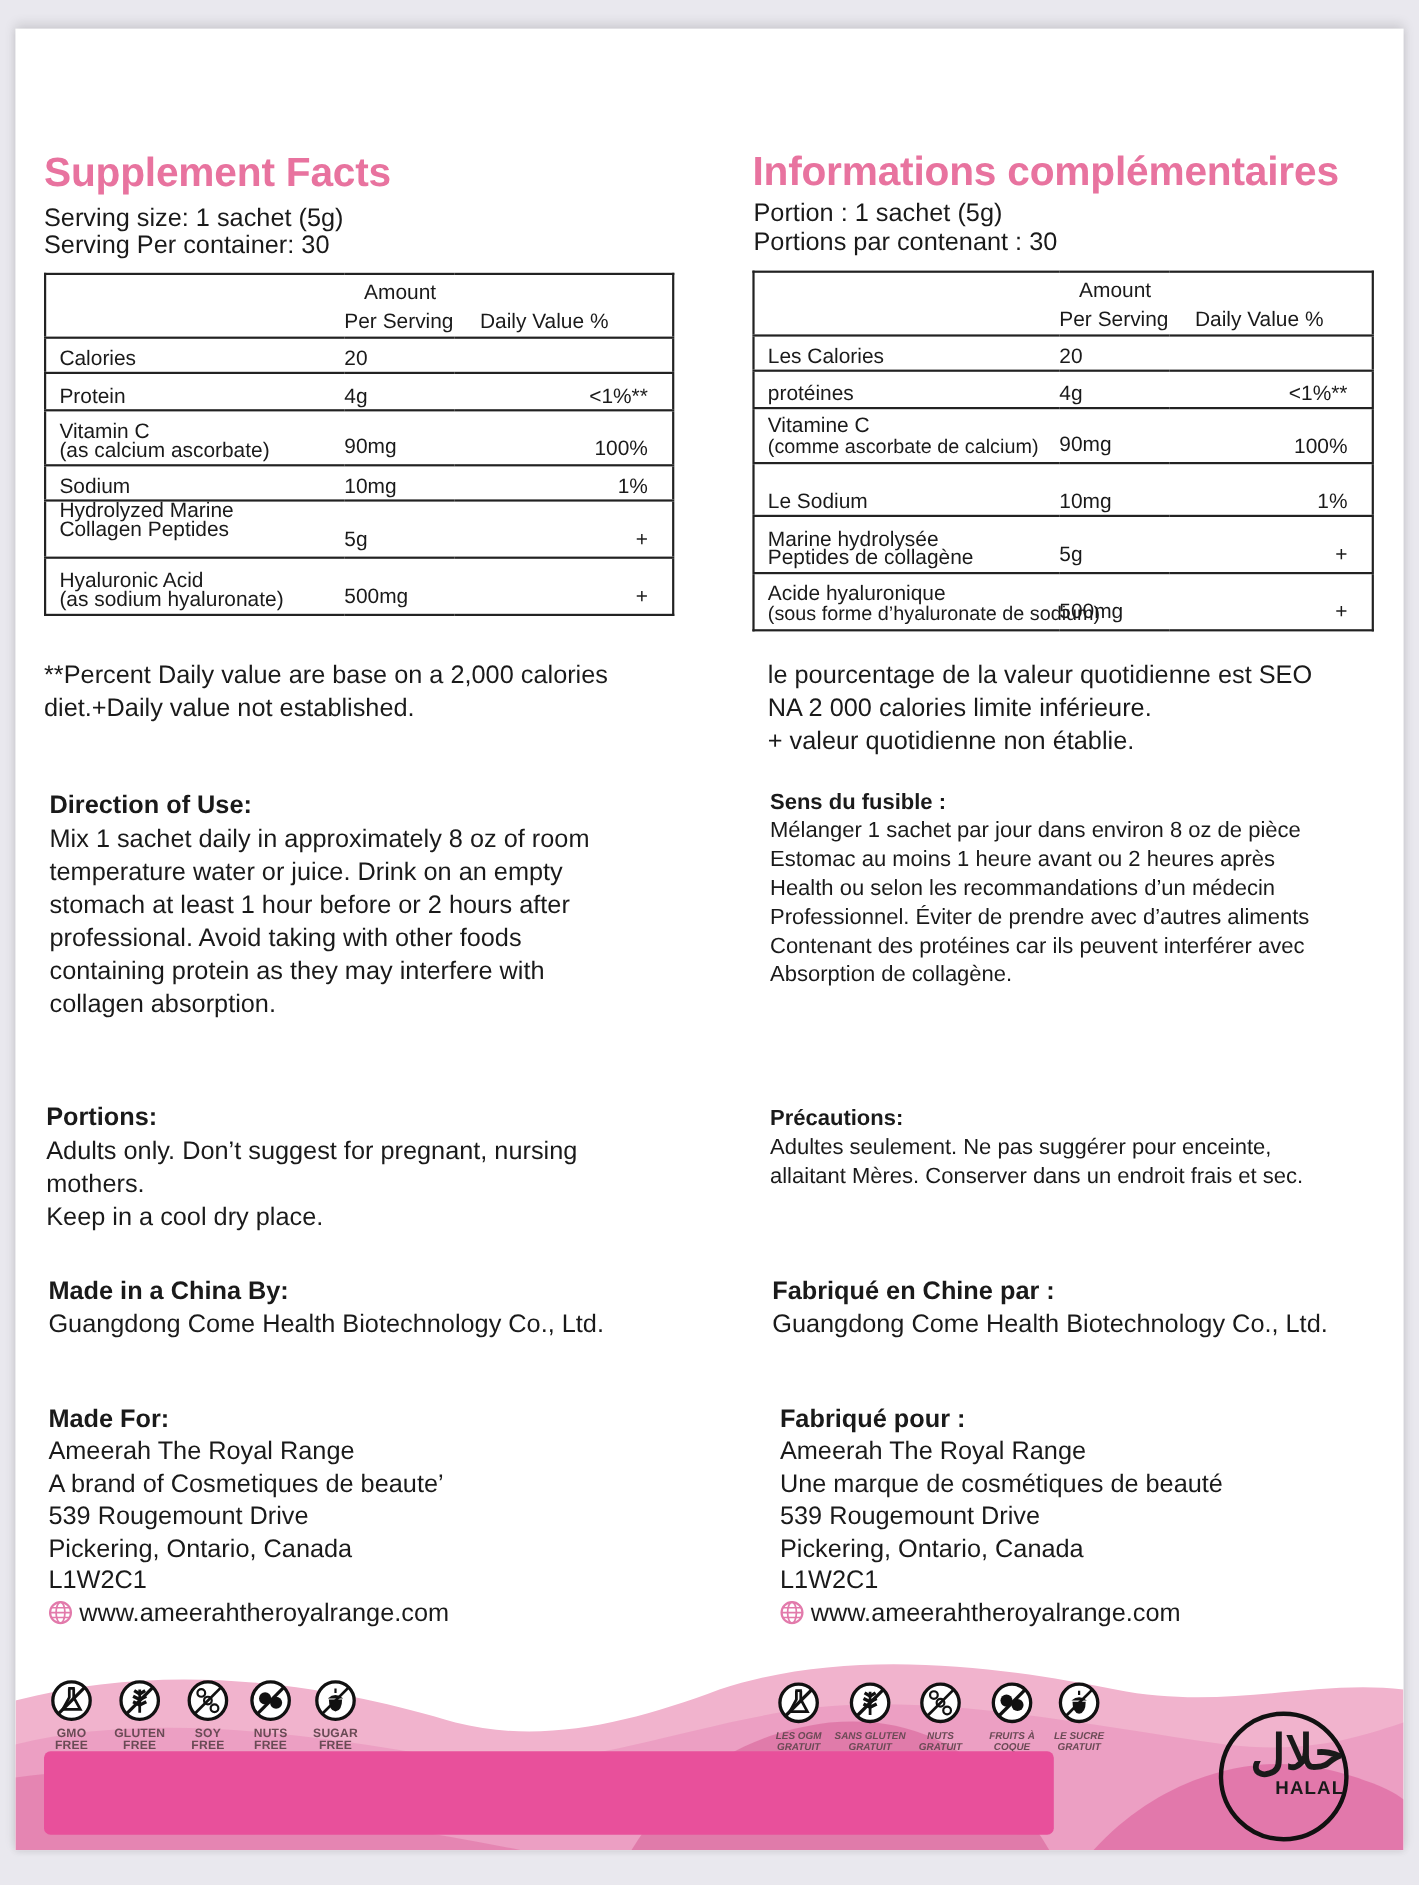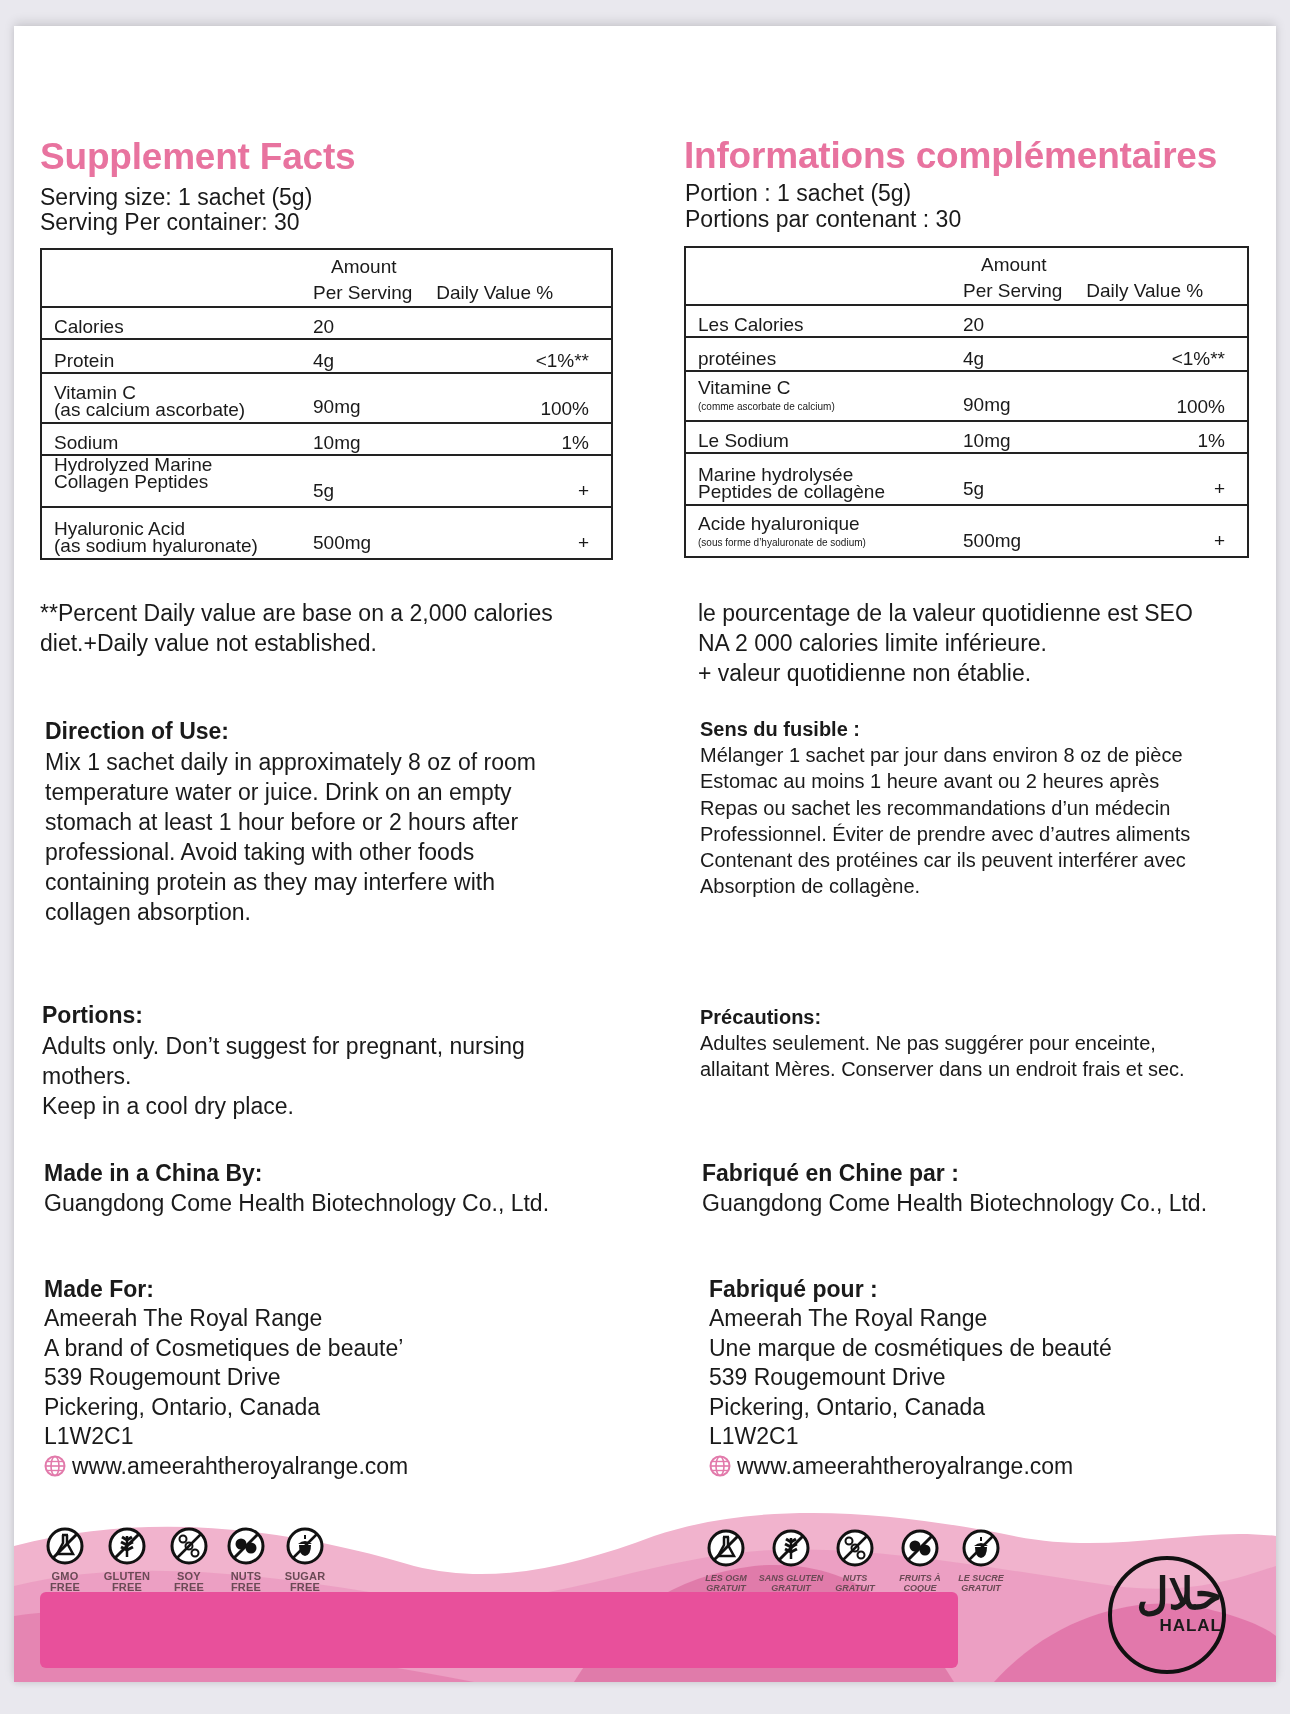--- a/index.html
+++ b/index.html
@@ -23,21 +23,21 @@
   }
   .sub { font-size: 23px; line-height: 27px; white-space: nowrap; }
   table.facts {
     position: absolute; border-collapse: collapse;
     border: 2px solid #222; font-size: 19px; table-layout: fixed;
   }
   table.facts td { padding: 0 12px; vertical-align: bottom; border-top: 2px solid #222; }
   table.facts tr.head td { border-top: none; text-align: left; line-height: 28px; padding-bottom: 0; }
   table.facts td.amt { padding-left: 0; }
   table.facts td.dv { text-align: right; padding-right: 22px; }
-  .nm-small { font-size: 10px; }
+  .nm-small { font-size: 18px; }
   .note { font-size: 23px; line-height: 30px; }
   .heading { font-weight: bold; font-size: 23px; }
   .para { font-size: 23px; line-height: 30px; }
   .para-fr { font-size: 20px; line-height: 26.3px; }
   .lines div { white-space: nowrap; }
   .globe { display: inline-block; width: 22px; height: 22px; vertical-align: -3px; margin-right: 6px; }
   .badge { position: absolute; text-align: center; width: 70px; }
   .badge svg { width: 40px; height: 40px; display: block; margin: 0 auto; }
   .badge-label { font-size: 11px; line-height: 11px; color: #6a4a55; font-weight: bold; letter-spacing: 0.2px; margin-top: 5px; }
   .badge-label-fr { font-size: 9px; line-height: 10px; color: #6a4a55; font-weight: bold; margin-top: 5px; font-style: italic; }
@@ -267,21 +267,21 @@
       <td class="dv">&lt;1%**</td>
     </tr>
     <tr style="height:50px">
       <td style="line-height:19px;padding-bottom:4px">
             <div>Vitamine C</div>
             <div class="nm-small">(comme ascorbate de calcium)</div>
           </td>
       <td class="amt" style="padding-bottom:4px">90mg</td>
       <td class="dv" style="padding-bottom:2px">100%</td>
     </tr>
-    <tr style="height:32px">
+    <tr style="height:48px">
       <td>Le Sodium</td>
       <td class="amt">10mg</td>
       <td class="dv">1%</td>
     </tr>
     <tr style="height:52px">
       <td style="line-height:17px;padding-bottom:4px">
             <div>Marine hydrolysée</div>
             <div>Peptides de collagène</div>
           </td>
       <td class="amt" style="padding-bottom:4px">5g</td>
@@ -302,21 +302,21 @@
     <div>le pourcentage de la valeur quotidienne est SEO</div>
     <div>NA 2 000 calories limite inférieure.</div>
     <div>+ valeur quotidienne non établie.</div>
   </div>
 
   <div class="abs" style="left:686px;top:692px">
     <div class="heading" style="font-size:20px">Sens du fusible :</div>
     <div class="para-fr lines" style="margin-top:1px">
       <div>Mélanger 1 sachet par jour dans environ 8 oz de pièce</div>
       <div>Estomac au moins 1 heure avant ou 2 heures après</div>
-      <div>Repas ou sachet les recommandations d’un médecin</div>
+      <div>Health ou selon les recommandations d’un médecin</div>
       <div>Professionnel. Éviter de prendre avec d’autres aliments</div>
       <div>Contenant des protéines car ils peuvent interférer avec</div>
       <div>Absorption de collagène.</div>
     </div>
   </div>
 
   <div class="abs" style="left:686px;top:980px">
     <div class="heading" style="font-size:20px">Précautions:</div>
     <div class="para-fr lines" style="margin-top:1px">
       <div>Adultes seulement. Ne pas suggérer pour enceinte,</div>

